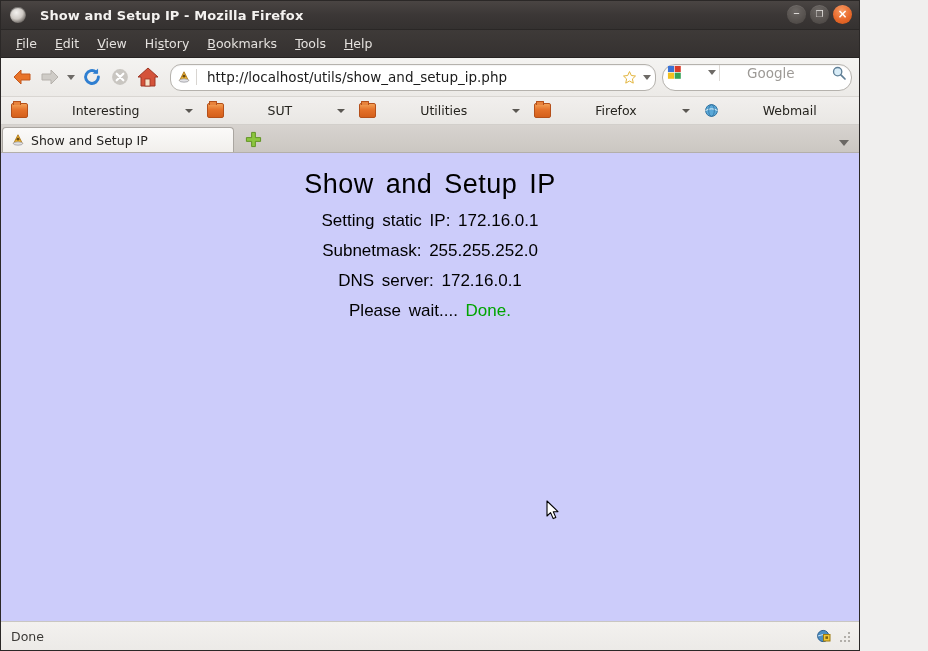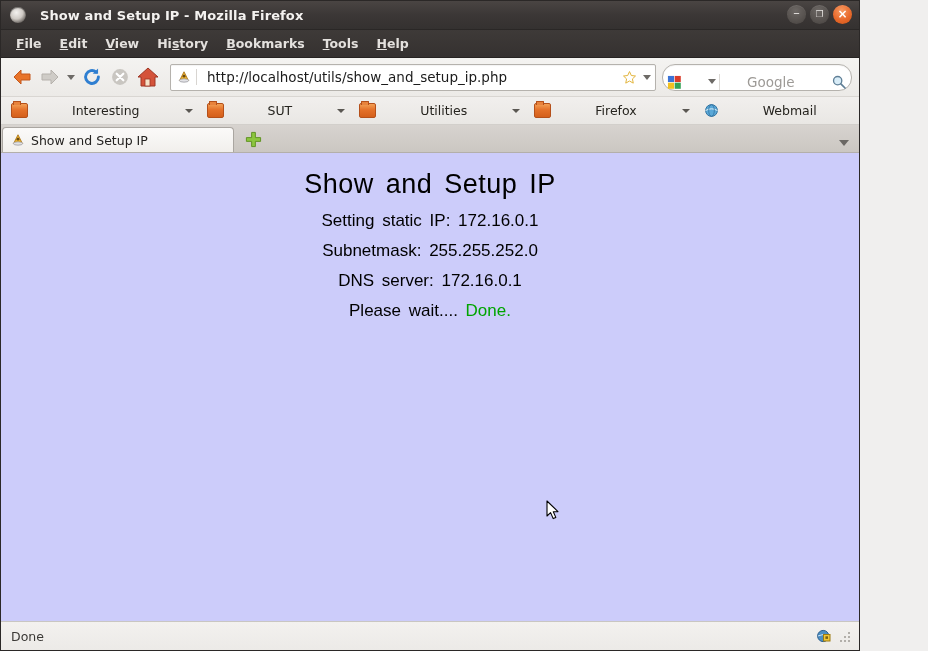--- a/index.html
+++ b/index.html
@@ -91,21 +91,20 @@
     align-items: center;
     padding-left: 6px;
     border-bottom: 1px solid #262322;
   }
   .menu-item {
     color: #e4e1de;
     font-size: 12.5px;
     padding: 3px 9px;
     white-space: nowrap;
     cursor: default;
-    font-weight: bold;
   }
   .menu-item u { text-decoration: underline; }
 
   
   .navbar {
     height: 38px;
     min-height: 38px;
     background: linear-gradient(to bottom, #f4f3f1 0%, #eceae7 100%);
     display: flex;
     align-items: center;
@@ -132,21 +131,21 @@
     border-left: 4px solid transparent;
     border-right: 4px solid transparent;
     border-top: 5px solid #6d6a66;
   }
   .urlbar {
     flex: 1 1 auto;
     height: 25px;
     margin: 0 6px 0 8px;
     background: #ffffff;
     border: 1px solid #b5b2ad;
-    border-radius: 2px;
+    border-radius: 11px;
     display: flex;
     align-items: center;
     box-shadow: 0 1px 1px rgba(0,0,0,.05) inset;
     overflow: hidden;
   }
   .url-favicon {
     width: 18px;
     height: 16px;
     margin: 0 4px 0 4px;
     flex: 0 0 auto;
@@ -167,21 +166,21 @@
   }
   .url-star { width: 20px; flex: 0 0 auto; display:flex; align-items:center; justify-content:center; }
   .url-caret { width: 16px; flex: 0 0 auto; display:flex; align-items:center; justify-content:center; }
   .searchbar {
     width: 188px;
     height: 25px;
     background: #ffffff;
     border: 1px solid #b5b2ad;
     border-radius: 13px;
     display: flex;
-    align-items: flex-end;
+    align-items: flex-start;
     flex: 0 0 auto;
     box-shadow: 0 1px 1px rgba(0,0,0,.05) inset;
     gap: 20px;
   }
   .search-engine { width: 22px; display:flex; align-items:center; justify-content:center; flex:0 0 auto; }
   .search-caret { width: 14px; display:flex; align-items:center; justify-content:center; flex:0 0 auto; border-right:1px solid #dcd9d5; height:16px;}
   .search-ph {
     flex: 1 1 auto;
     font-size: 13.5px;
     color: #9d9a96;

